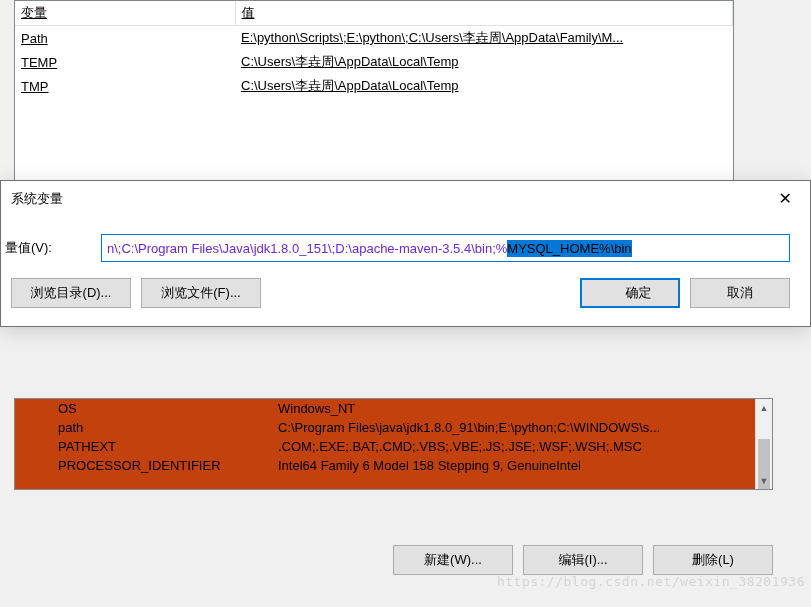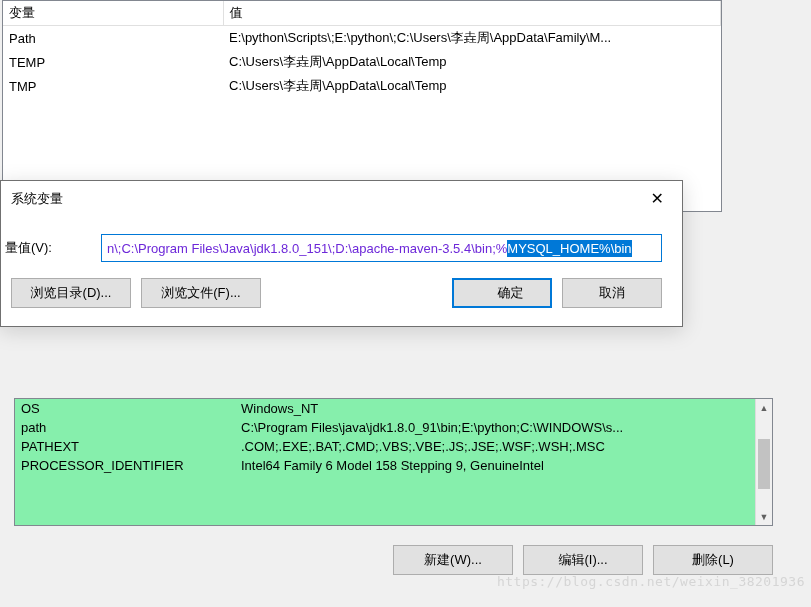--- a/index.html
+++ b/index.html
@@ -31,21 +31,21 @@
       padding: 3px 6px;
       color: #000;
       white-space: nowrap;
       overflow: hidden;
       text-overflow: ellipsis;
     }
     .dialog {
       position: absolute;
       top: 180px;
       left: 0;
-      width: 683px;
+      width: 811px;
       background: #fff;
       border: 1px solid #707070;
       box-shadow: 0 4px 20px rgba(0,0,0,0.15);
     }
     .dialog-titlebar {
       display: flex;
       justify-content: space-between;
       align-items: center;
       padding: 6px 10px;
       font-size: 13px;
@@ -81,21 +81,21 @@
       padding: 4px 5px;
       height: 28px;
       display: flex;
       align-items: center;
       white-space: nowrap;
       overflow: hidden;
     }
     .val-plain { color: #6d28d9; }
     .val-sel {
       background: #0078d7;
-      color: #ffffff;
+      color: #000000;
       padding: 1px 0;
     }
     .btn-row {
       display: flex;
       gap: 10px;
       padding-left: 10px;
       margin-top: 10px;
     }
     .btn {
       min-width: 120px;
@@ -107,24 +107,25 @@
       padding: 0 14px;
       cursor: default;
     }
     .btn-primary { border: 2px solid #0078d7; background: #e1e1e1; padding-left: 31px; }
     .spacer { flex: 1; }
     .bottom-table-wrap {
       position: absolute;
       top: 398px;
       left: 14px;
       width: 759px;
-      height: 128px;
+      height: 92px;
       border: 1px solid #828790;
-      background: #86efac;
-      overflow: hidden;
+      background: #c2410c;
+      overflow: hidden;
+      padding-left: 37px;
     }
     .bottom-table-wrap .tbl td { padding: 2px 6px; }
     .scrollbar-v {
       position: absolute;
       right: 0; top: 0; bottom: 0;
       width: 17px;
       background: #f0f0f0;
       border-left: 1px solid #dcdcdc;
     }
     .scroll-thumb {
@@ -158,21 +159,21 @@
       color: #d5d5d5;
       font-size: 13px;
       font-family: monospace;
       letter-spacing: 0.5px;
       pointer-events: none;
     }
   </style>
 </head>
 <body>
 
-<div class="table-container" style="position:absolute; top:0; left:2px; width:720px; height:212px;">
+<div class="table-container" style="position:absolute; top:0; left:14px; width:720px; height:212px;text-decoration:underline;">
   <table class="tbl">
     <colgroup>
         <col style="width:220px">
         <col>
       </colgroup>
     <thead>
       <tr>
         <th>变量</th>
         <th>值</th>
       </tr>

